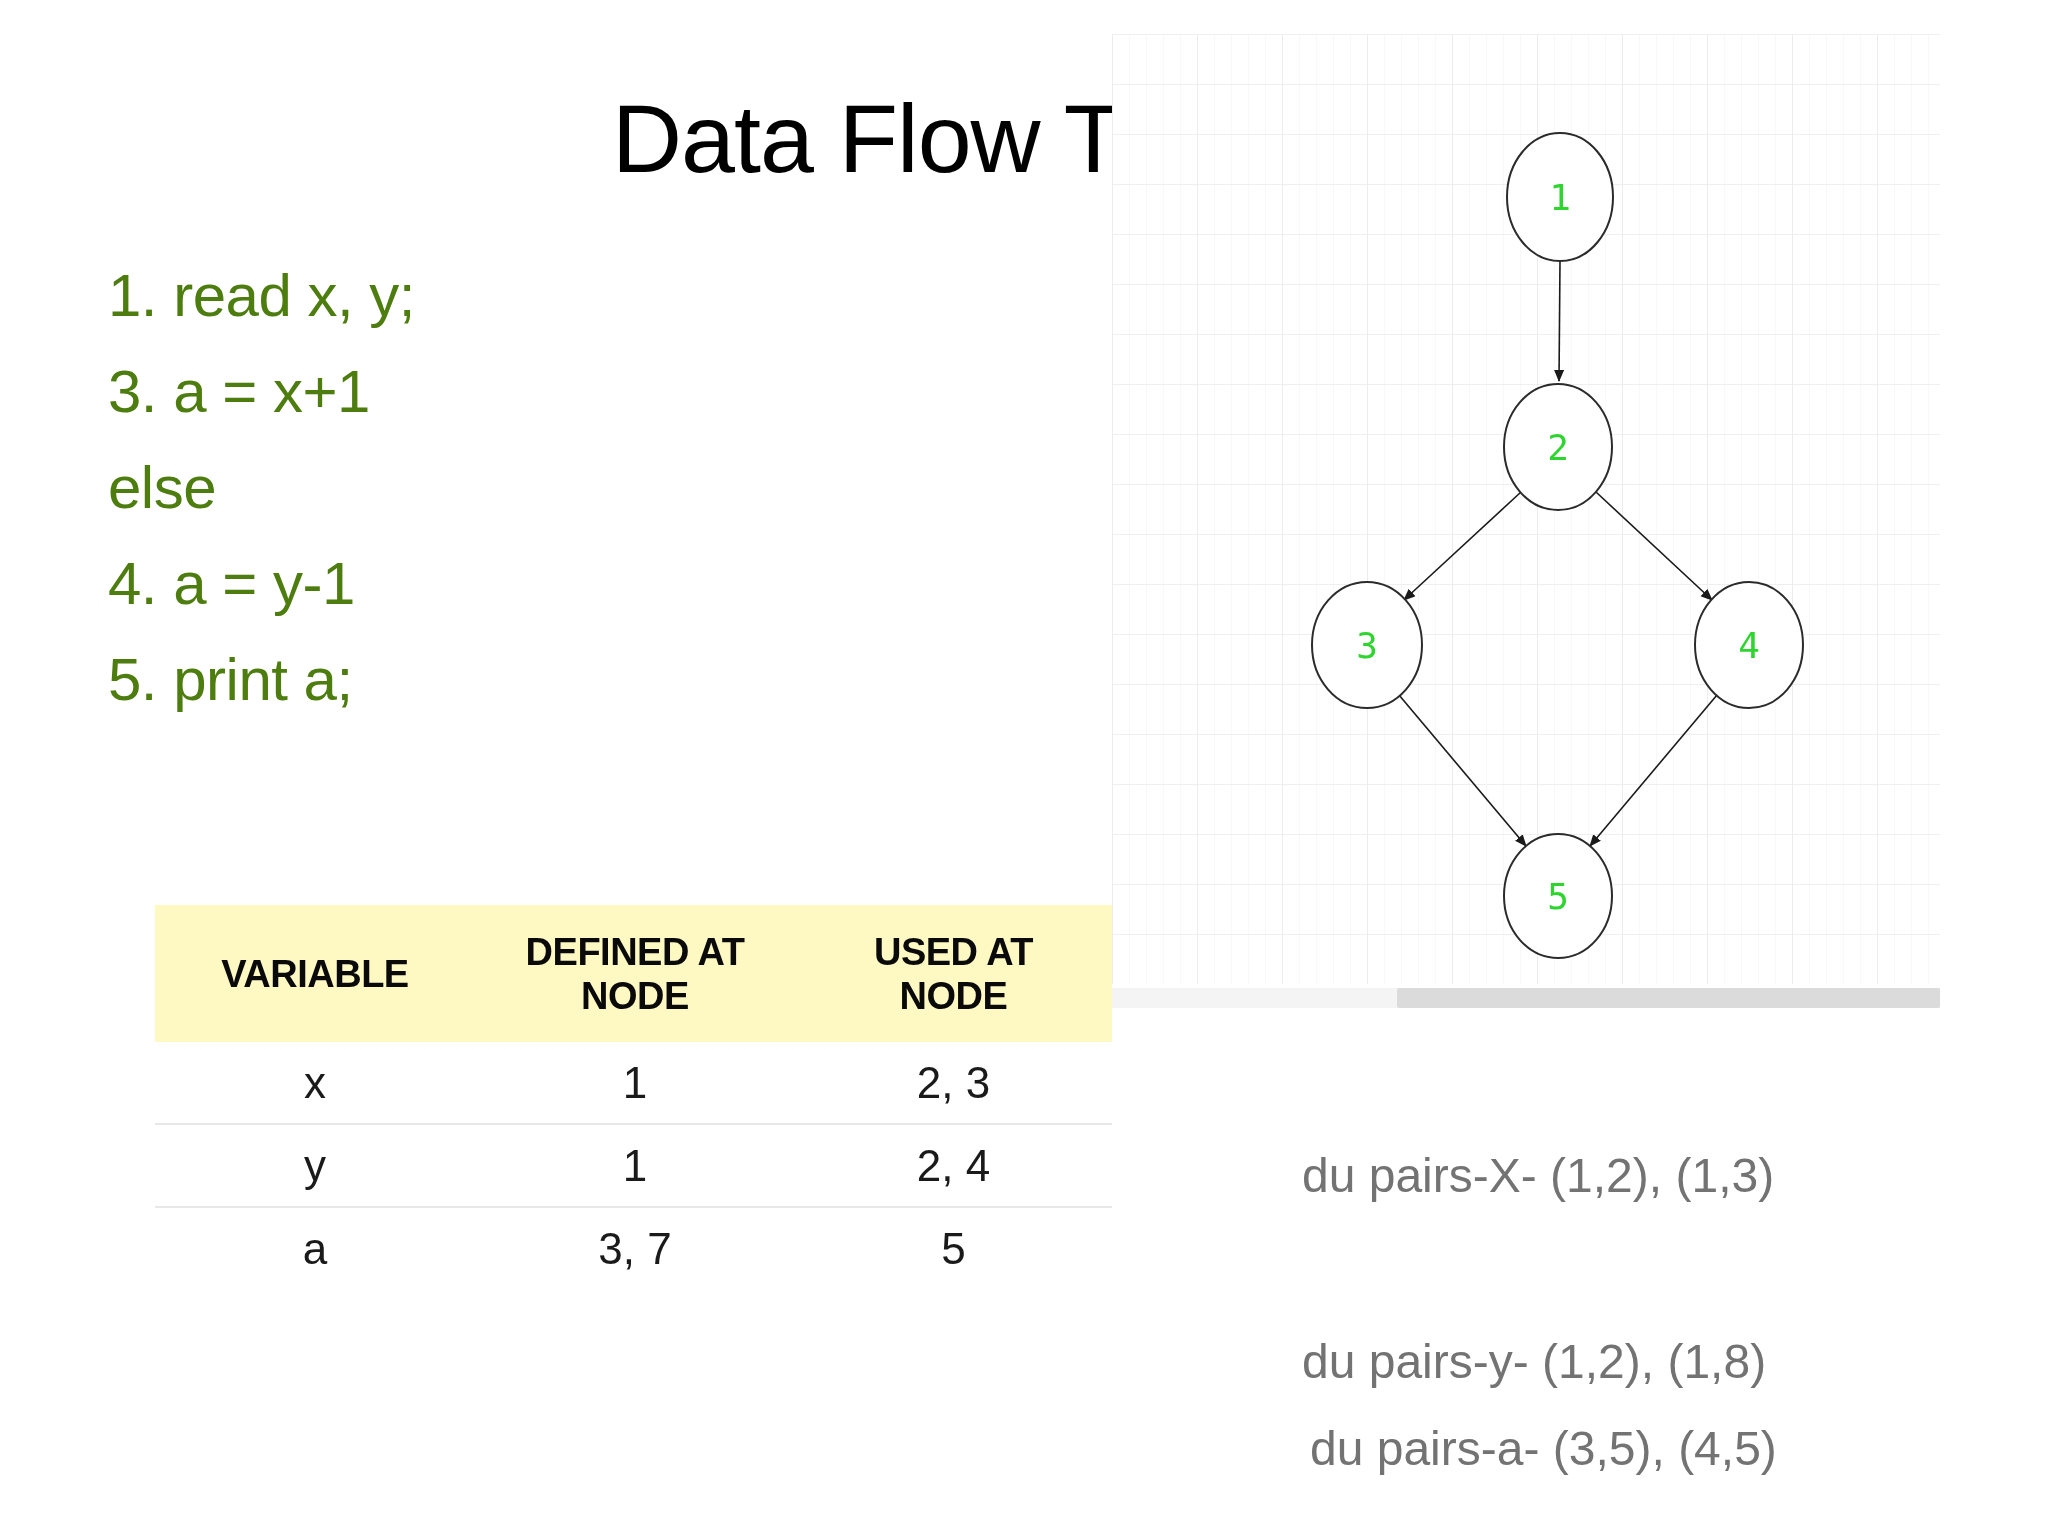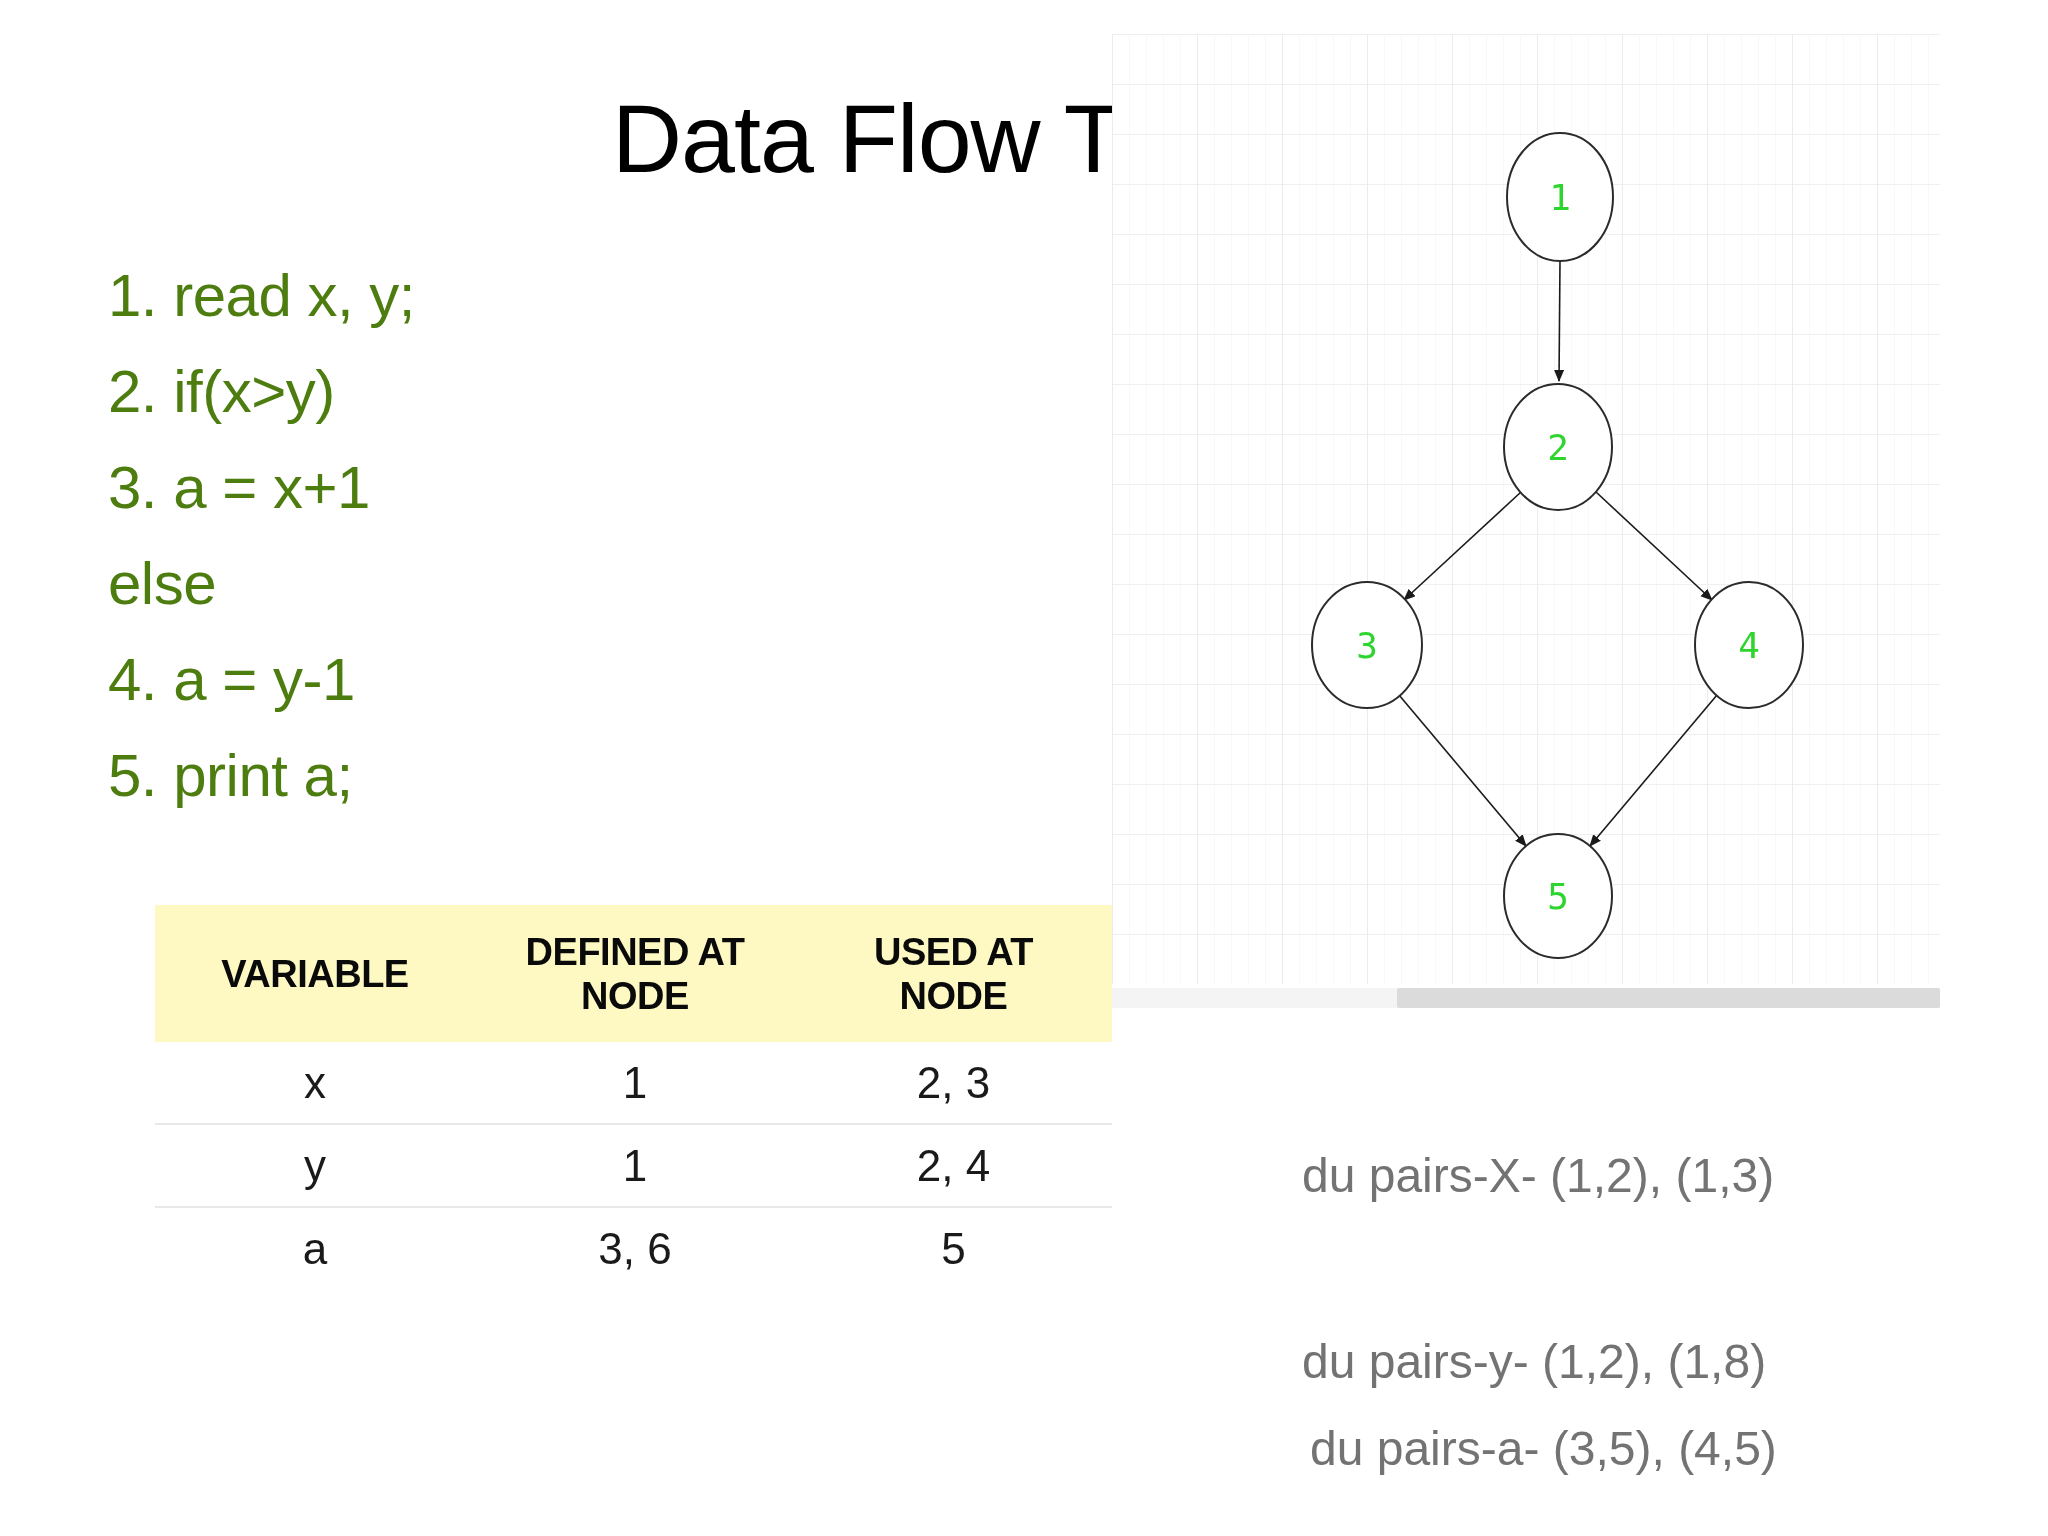--- a/index.html
+++ b/index.html
@@ -80,21 +80,20 @@
   .du-line.l2{top:1333px;}
   .du-line.l3{top:1420px;margin-left:8px;}
 </style>
 </head>
 <body>
 
 <div class="title">Data Flow Testing</div>
 
 <div class="code">
   <div>1. read x, y;</div>
-  <div>2. if(x&gt;y)</div>
   <div>3. a = x+1</div>
   <div>else</div>
   <div>4. a = y-1</div>
   <div>5. print a;</div>
 </div>
 
 <div class="du-table">
   <div class="thead">
     <div class="th">VARIABLE</div>
     <div class="th">DEFINED AT NODE</div>
@@ -105,21 +104,21 @@
     <div class="td">1</div>
     <div class="td">2, 3</div>
   </div>
   <div class="trow bordered">
     <div class="td">y</div>
     <div class="td">1</div>
     <div class="td">2, 4</div>
   </div>
   <div class="trow bordered">
     <div class="td">a</div>
-    <div class="td">3, 6</div>
+    <div class="td">3, 7</div>
     <div class="td">5</div>
   </div>
 </div>
 
 <div class="graph-panel">
   <div class="grid-canvas"></div>
 
   <svg class="graph-svg" width="936" height="992" viewBox="0 0 936 992">
     <defs>
       <marker id="arrow" markerUnits="userSpaceOnUse" markerWidth="14" markerHeight="12" refX="11" refY="5" orient="auto">

